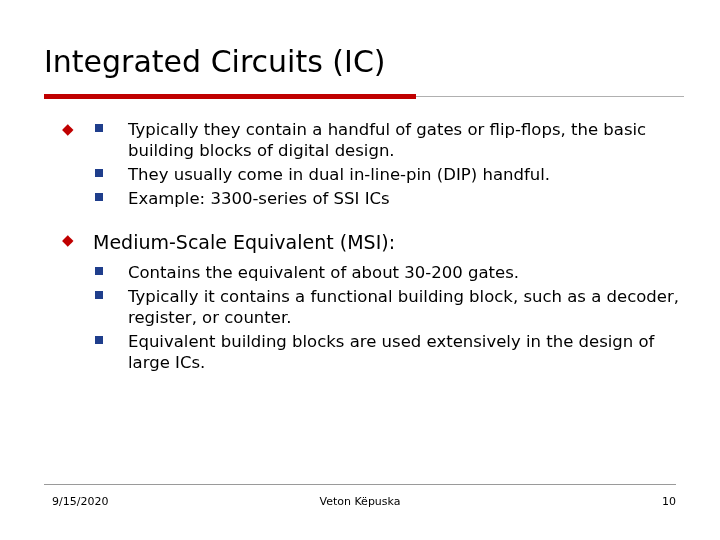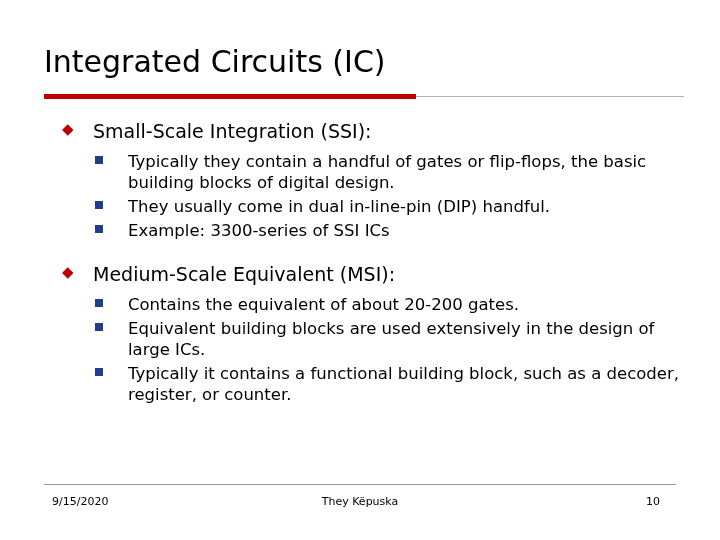--- a/index.html
+++ b/index.html
@@ -101,36 +101,35 @@
     background: #9a9a9a;
   }
   .footer {
     position: absolute;
     top: 495px;
     font-size: 11px;
     color: #000000;
   }
   .footer-date { left: 52px; }
   .footer-center { left: 0; width: 720px; text-align: center; }
-  .footer-page { right: 60px; text-align: left; }
+  .footer-page { right: 44px; text-align: left; }
 </style>
 </head>
 <body>
 
 <div class="slide">
 
   <div class="title">Integrated Circuits (IC)</div>
   <div class="title-rule-dark"></div>
   <div class="title-rule-light"></div>
 
   <div class="body">
 
     <div class="lvl1">
       <span class="bullet">◆</span>
-      <span>Small-Scale Integration (SSI):</span>
     </div>
 
     <div class="sub-list">
       <div class="lvl2">
         <span class="bullet2"></span>
         <span>Typically they contain a handful of gates or flip-flops, the basic building blocks of digital design.</span>
       </div>
       <div class="lvl2">
         <span class="bullet2"></span>
         <span>They usually come in dual in-line-pin (DIP) handful.</span>
@@ -144,32 +143,32 @@
     <div class="gap"></div>
 
     <div class="lvl1">
       <span class="bullet">◆</span>
       <span>Medium-Scale Equivalent (MSI):</span>
     </div>
 
     <div class="sub-list">
       <div class="lvl2">
         <span class="bullet2"></span>
-        <span>Contains the equivalent of about 20-200 gates.</span>
+        <span>Contains the equivalent of about 30-200 gates.</span>
+      </div>
+      <div class="lvl2">
+        <span class="bullet2"></span>
+        <span>Typically it contains a functional building block, such as a decoder, register, or counter.</span>
       </div>
       <div class="lvl2">
         <span class="bullet2"></span>
         <span>Equivalent building blocks are used extensively in the design of large ICs.</span>
-      </div>
-      <div class="lvl2">
-        <span class="bullet2"></span>
-        <span>Typically it contains a functional building block, such as a decoder, register, or counter.</span>
       </div>
     </div>
 
   </div>
 
   <div class="footer-rule"></div>
   <div class="footer footer-date">9/15/2020</div>
-  <div class="footer footer-center">They Këpuska</div>
+  <div class="footer footer-center">Veton Këpuska</div>
   <div class="footer footer-page">10</div>
 
 </div>
 
 </body></html>

